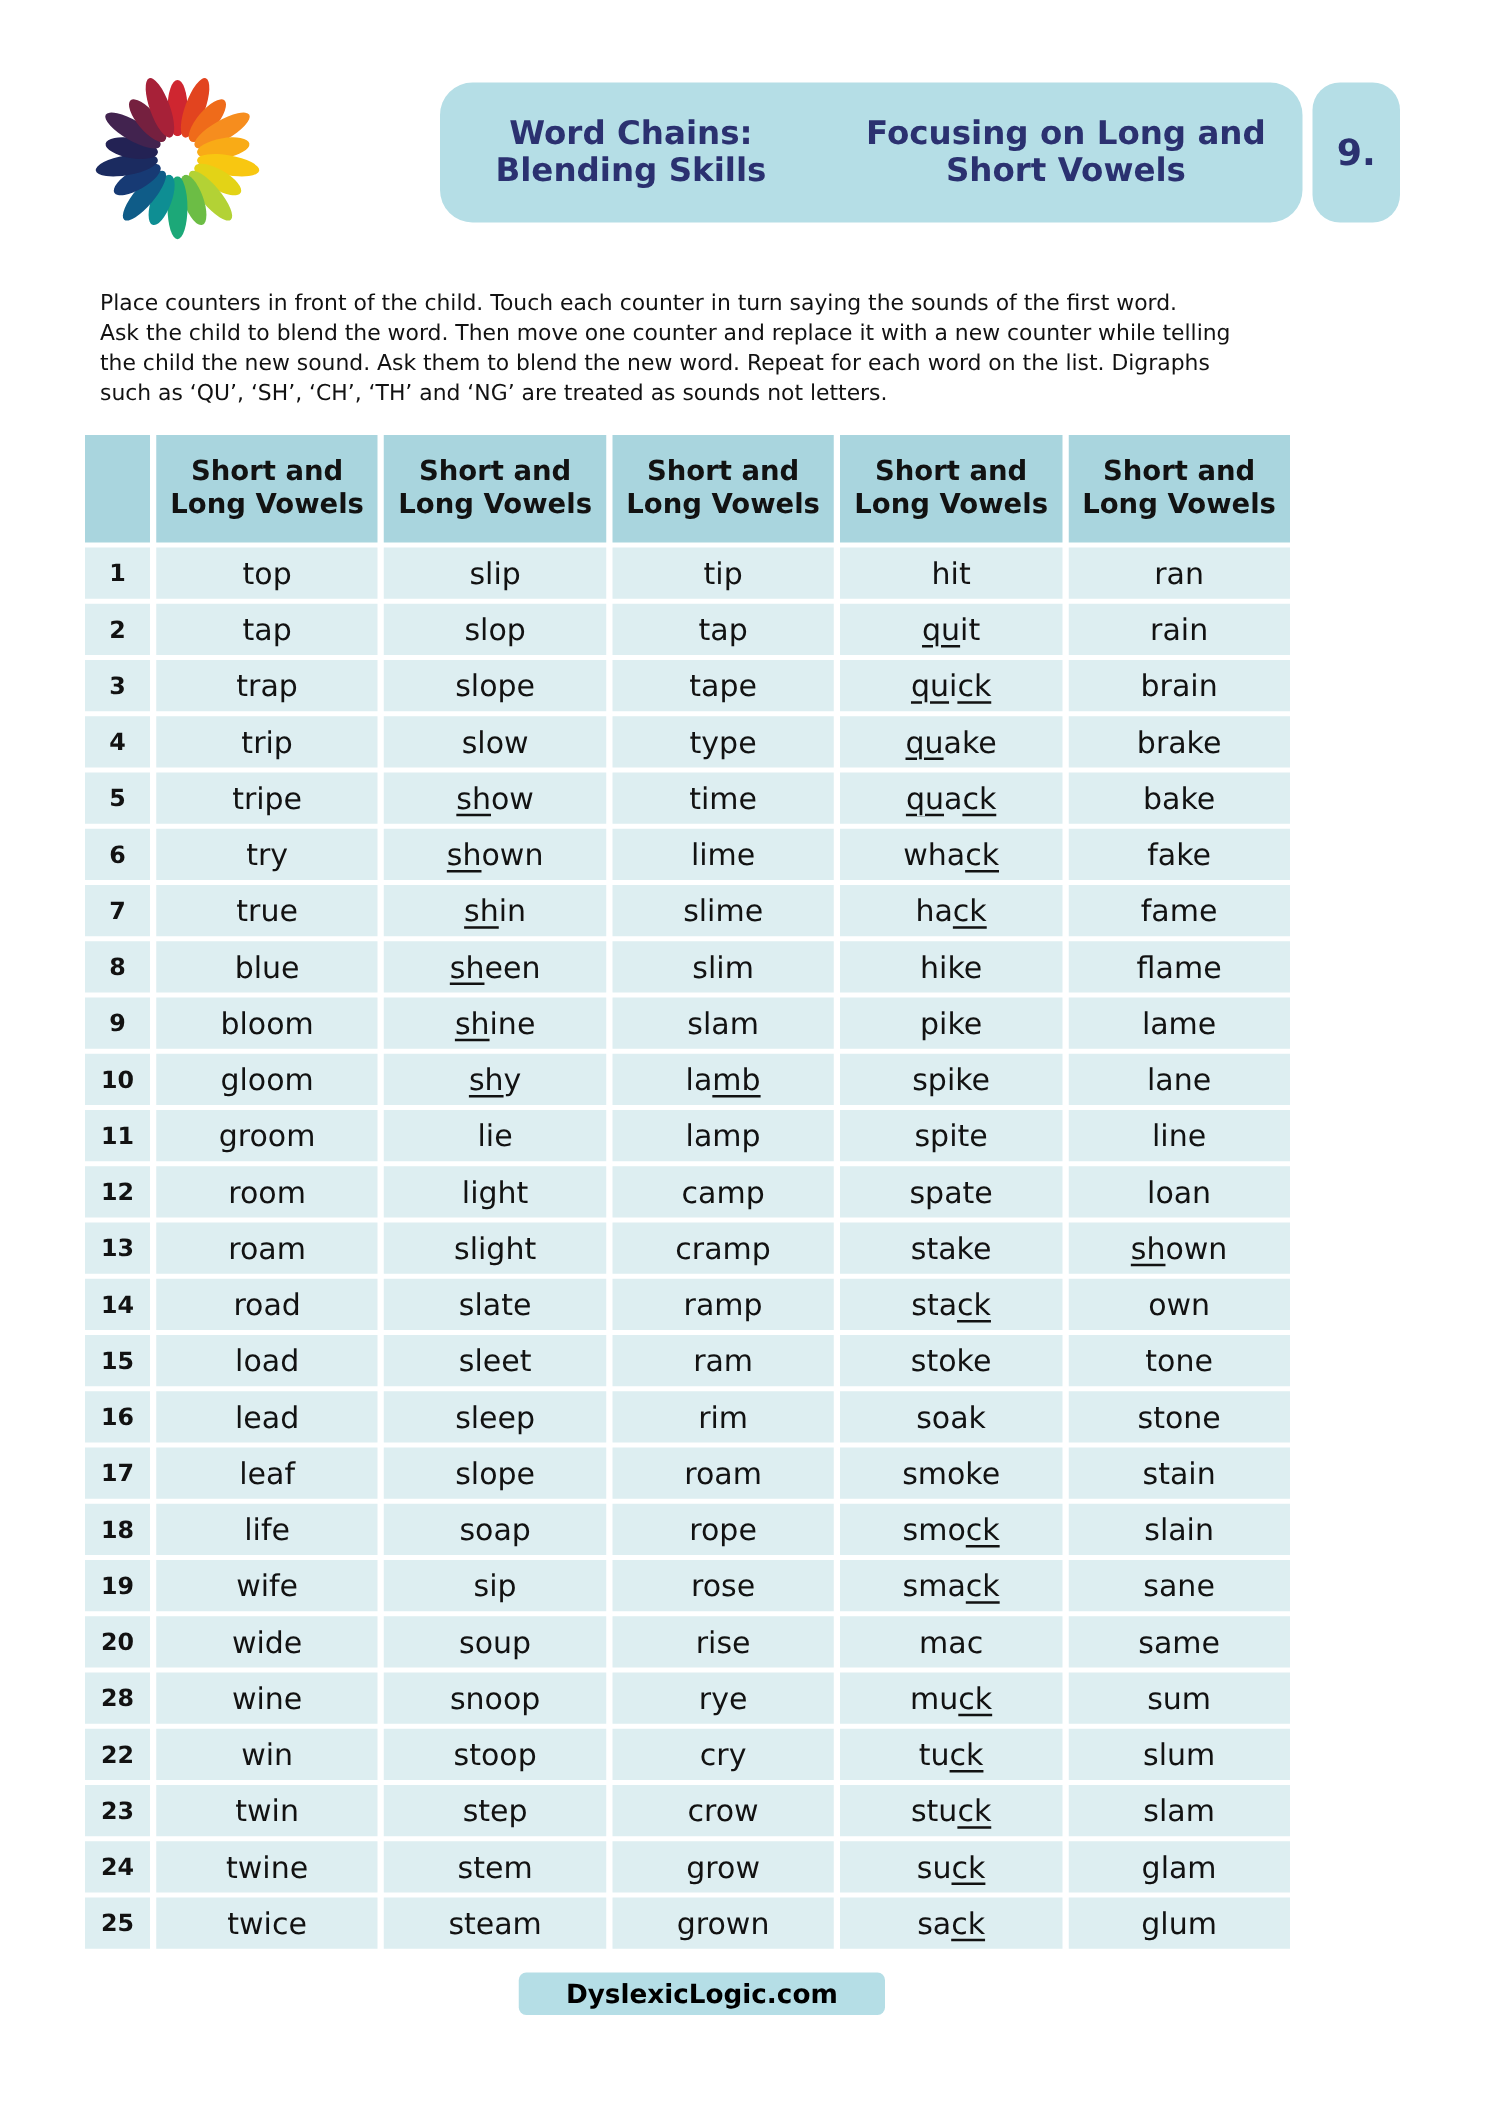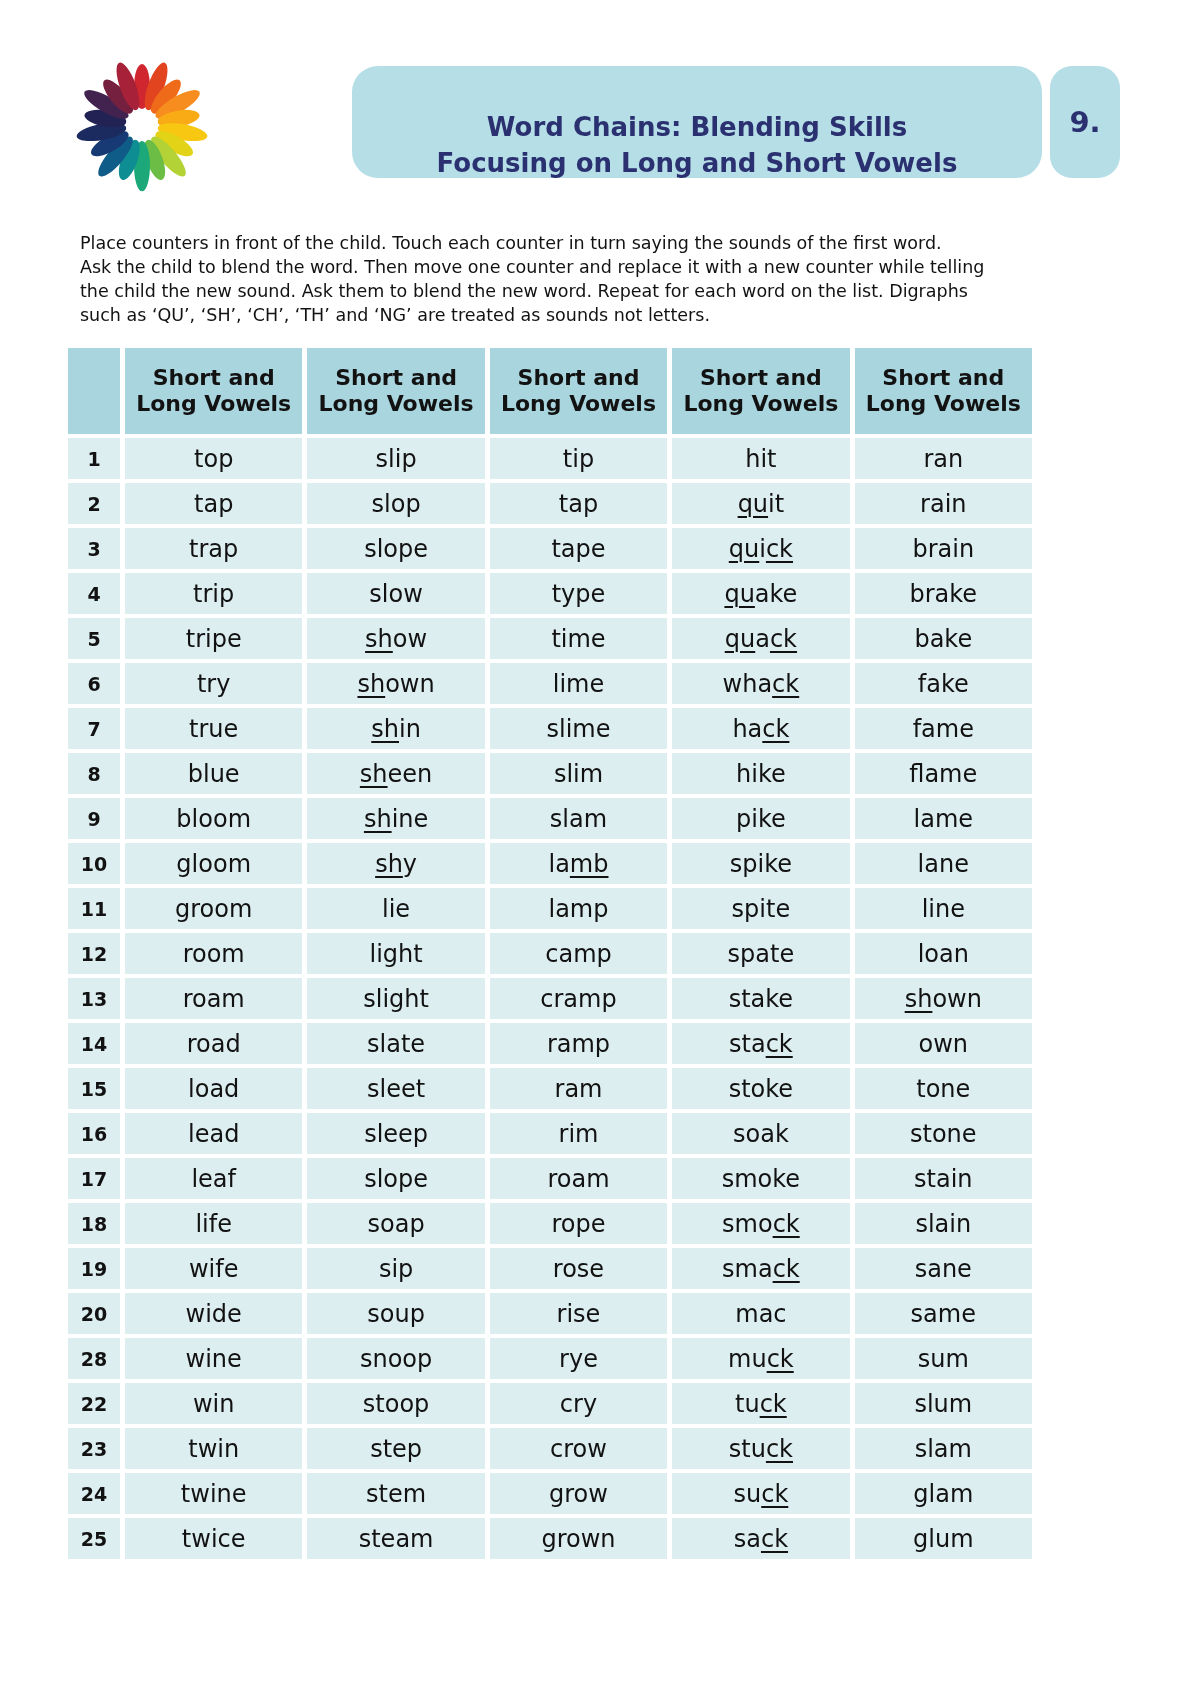--- a/index.html
+++ b/index.html
@@ -14,22 +14,22 @@
   html,body{background:#ffffff;}
   body{font-family:"DejaVu Sans","Liberation Sans",sans-serif;color:var(--ink);}
   .page{position:relative;width:1191px;height:1684px;background:#ffffff;overflow:hidden;}
 
   
   .logo-svg{position:absolute;left:54px;top:56px;width:176px;height:138px;}
   .logo-text{position:absolute;left:168px;top:82px;color:var(--navy);font-weight:bold;
              font-size:37px;line-height:43px;letter-spacing:-1px;}
   .logo-text .l2{text-indent:30px;}
   .title-box{position:absolute;left:352px;top:66px;width:690px;height:112px;
-             background:var(--boxBlue);border-radius:26px;display:flex;flex-direction:column;
-             align-items:center;justify-content:flex-end;gap:6px;
+             background:var(--boxBlue);border-radius:26px;display:flex;flex-direction:row;
+             align-items:center;justify-content:space-between;gap:6px;
              color:var(--navy);font-weight:bold;font-size:26px;text-align:center;}
   .pagenum-box{position:absolute;left:1050px;top:66px;width:70px;height:112px;
              background:var(--boxBlue);border-radius:22px;display:flex;align-items:center;
              justify-content:center;color:var(--navy);font-weight:bold;font-size:29px;}
 
   .subtitle{position:absolute;left:68px;top:190px;color:var(--teal);
             font-variant:small-caps;font-weight:600;font-size:22px;letter-spacing:.4px;}
 
   .instructions{position:absolute;left:68px;top:231px;width:1085px;
                 font-size:17.5px;line-height:24px;color:var(--ink);margin-left:12px;}
@@ -283,14 +283,15 @@
       <div class="cell word">su<span class="u">ck</span></div>
       <div class="cell word">glam</div>
       <div class="cell num">25</div>
       <div class="cell word">twice</div>
       <div class="cell word">steam</div>
       <div class="cell word">grown</div>
       <div class="cell word">sa<span class="u">ck</span></div>
       <div class="cell word">glum</div>
     </div>
 
+  <div class="footer-bar">DyslexicLogic.com</div>
 
 </div>
 
 </body></html>

